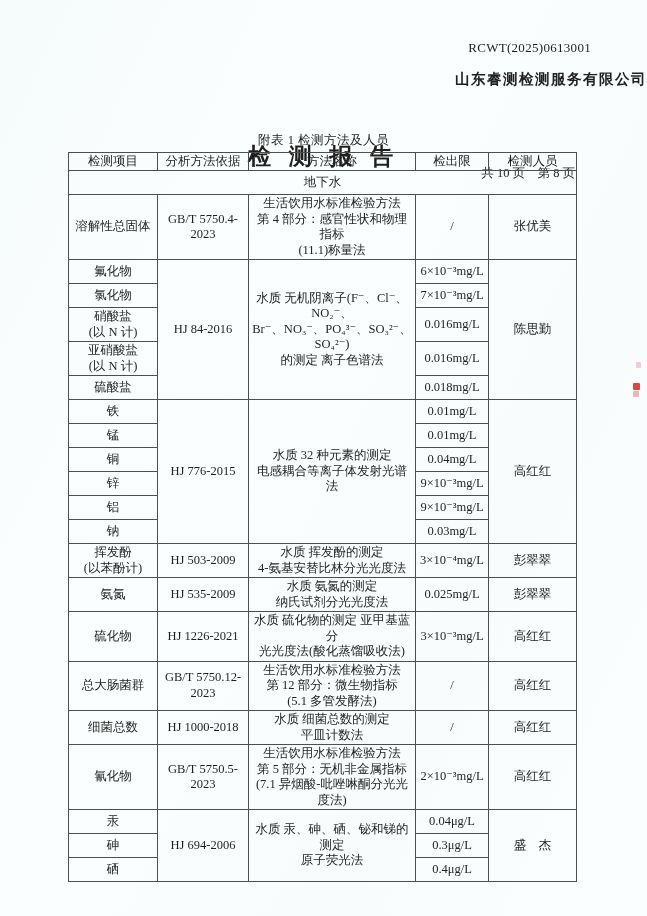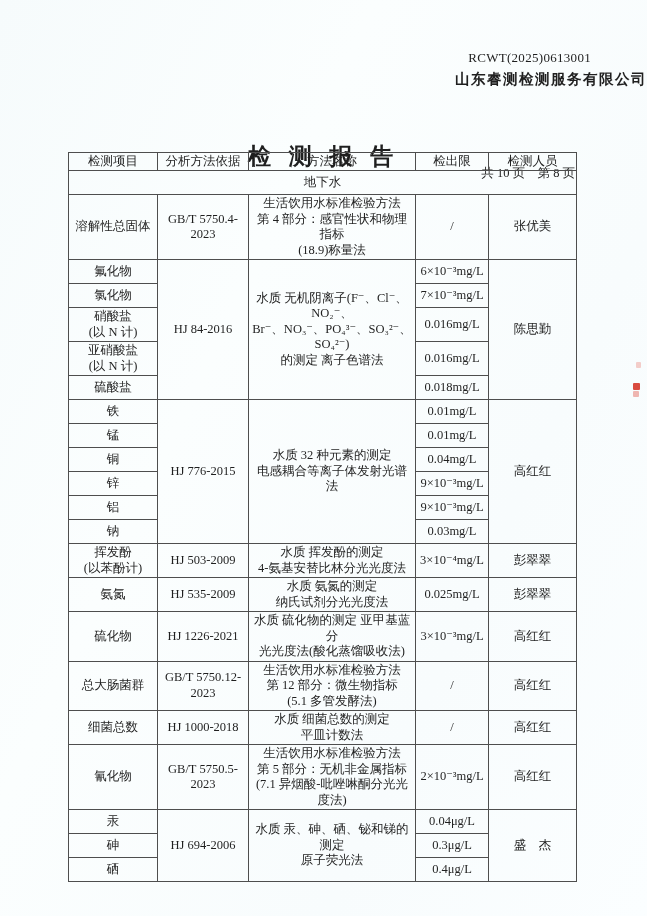--- a/index.html
+++ b/index.html
@@ -7,21 +7,21 @@
     width:647px;height:916px;
     background:#ffffff;
     font-family:"Liberation Serif","DejaVu Serif",serif;
   }
   .page{
     position:relative;width:647px;height:916px;overflow:hidden;
     background:linear-gradient(115deg,#f6fbfc 0%,#fbfefe 35%,#f8fcfd 70%,#fbfeff 100%);
     color:#1f1f1f;
   }
   .report-no{
-    position:absolute;top:50px;right:56px;
+    position:absolute;top:40px;right:56px;
     font-size:13px;letter-spacing:0.3px;
   }
   .company{
     position:absolute;top:70px;left:0;width:100%;text-align:right;
     font-size:14.5px;font-weight:600;letter-spacing:1.5px;
   }
   .title{
     position:absolute;top:93px;left:0;width:100%;text-align:center;
     font-size:23px;font-weight:700;letter-spacing:6px;margin-top:48px;
   }
@@ -57,20 +57,21 @@
   .seal-3{top:391px;right:8px;width:6px;height:6px;opacity:.8;}
 </style>
 </head>
 <body>
 
 <div class="page">
 
   <div class="report-no">RCWT(2025)0613001</div>
   <div class="company">山东睿测检测服务有限公司</div>
   <div class="title">检 测 报 告</div>
+  <div class="caption">附表 1 检测方法及人员</div>
   <div class="pagination">共 10 页　第 8 页</div>
 
   <table class="methods">
     <colgroup>
       <col style="width:89px">
       <col style="width:91px">
       <col style="width:167px">
       <col style="width:73px">
       <col style="width:88px">
     </colgroup>
@@ -90,21 +91,21 @@
         <tr>
           <td>
             <div>溶解性总固体</div>
           </td>
           <td>
             <div>GB/T 5750.4-2023</div>
           </td>
           <td>
             <div>生活饮用水标准检验方法</div>
             <div>第 4 部分：感官性状和物理指标</div>
-            <div>(18.9)称量法</div>
+            <div>(11.1)称量法</div>
           </td>
           <td>
             <div>/</div>
           </td>
           <td>
             <div>张优美</div>
           </td>
         </tr>
         <tr>
           <td>

